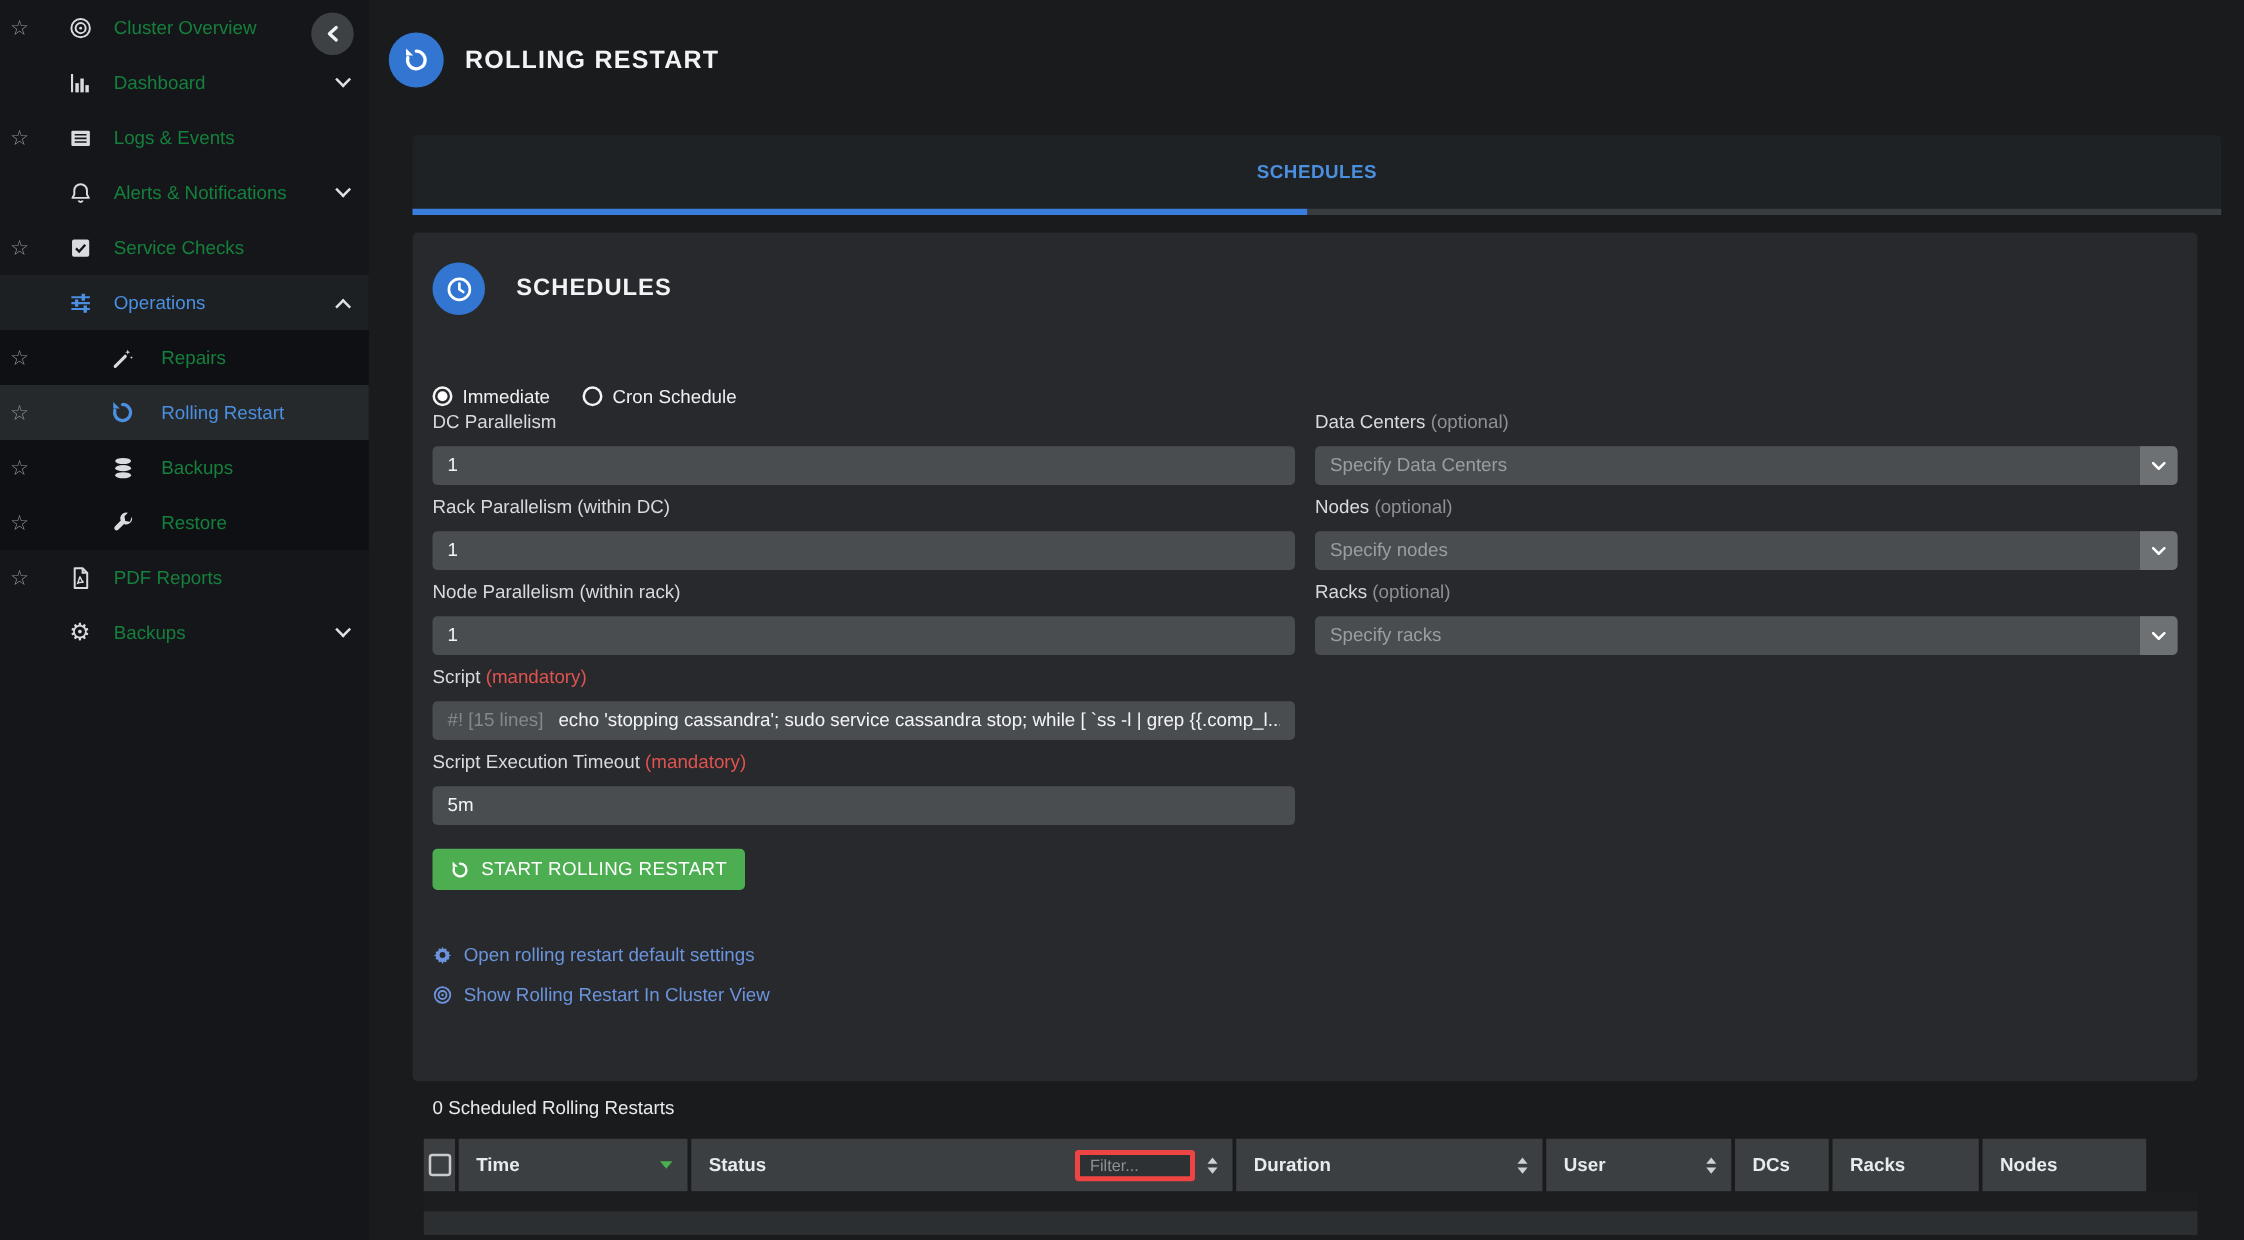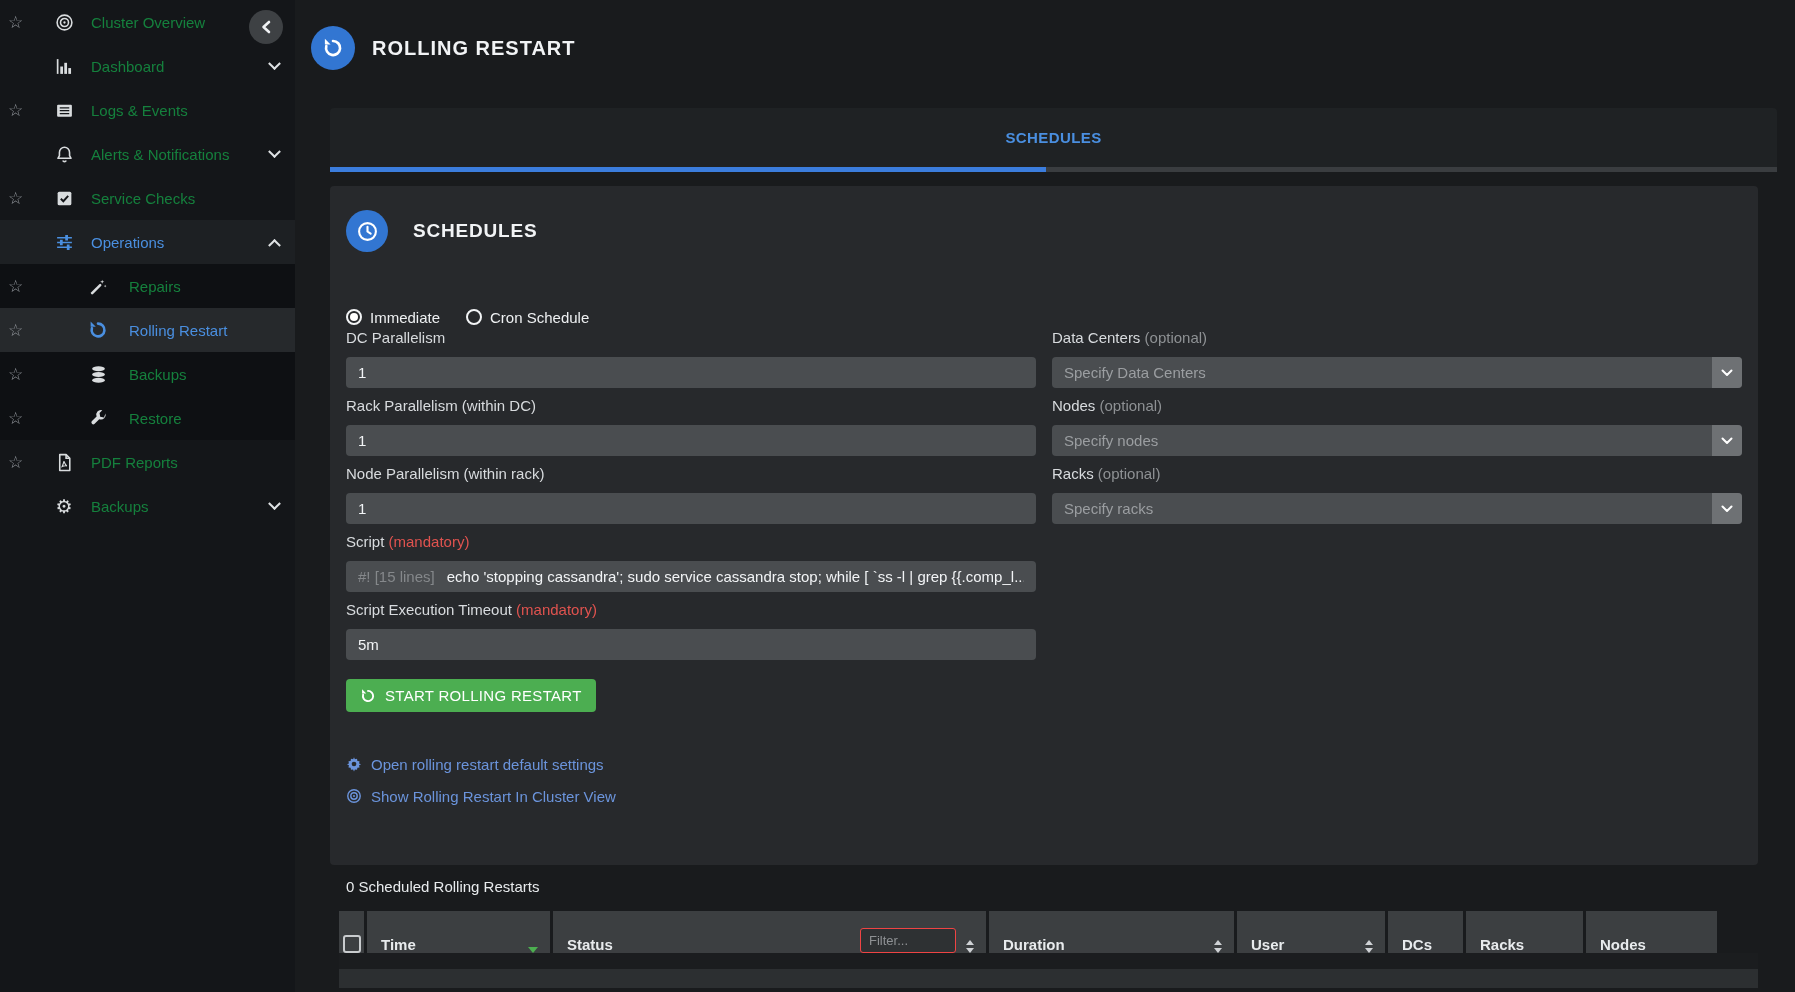--- a/index.html
+++ b/index.html
@@ -88,35 +88,35 @@
     letter-spacing:.3px; cursor:pointer; }
 
   .links { margin-top:42px; }
   .link-row { display:flex; align-items:center; gap:9px; color:#6b94dc;
     font-size:15px; height:20px; margin-bottom:12px; cursor:pointer; width:max-content; }
 
   
   .table-sec { position:absolute; left:44px; top:878px; width:1419px; }
   .summary { font-size:15px; color:#e8ebed; margin:0 0 16px 7px; }
   .thead { display:flex; gap:3px; height:42px; }
-  .th { background:#3c3f41; display:flex; align-items:flex-end; font-size:15px;
+  .th { background:#3c3f41; display:flex; align-items:center; font-size:15px;
     font-weight:bold; color:#e8ebed; padding:0 12px 0 14px; flex:none; }
   .th.sortable { cursor:pointer; }
   .th-cb { width:25px; justify-content:center; padding:0; }
   .cbx { width:18px; height:18px; border:2px solid #c9ccce; border-radius:3px;
     background:transparent; cursor:pointer; }
   .sorts { display:flex; flex-direction:column; gap:3px; margin-left:auto; }
   .tri-up { width:0; height:0; border-left:4px solid transparent;
     border-right:4px solid transparent; border-bottom:5px solid #cfd2d5; }
   .tri-dn { width:0; height:0; border-left:4px solid transparent;
     border-right:4px solid transparent; border-top:5px solid #cfd2d5; }
   .caret-desc { margin-left:auto; width:0; height:0; border-left:5px solid transparent;
     border-right:5px solid transparent; border-top:6px solid #4caf50; }
   .filter { margin-left:auto; width:96px; height:25px; background:#2e3133;
-    border:1px solid #ef4444; border-radius:3px; color:#e8ebed; font-size:13px;
+    border:4px solid #ef4444; border-radius:3px; color:#e8ebed; font-size:13px;
     padding:0 8px; font-family:inherit; font-weight:normal; outline:none; }
   .filter::placeholder { color:#8e9194; }
   .filter + .sorts { margin-left:10px; }
   .trow-empty { height:16px; background:#1b1d1f; }
   .tfoot { height:19px; background:#2c2f31; }
 
   svg { display:block; }
 </style>
 </head>
 <body>

